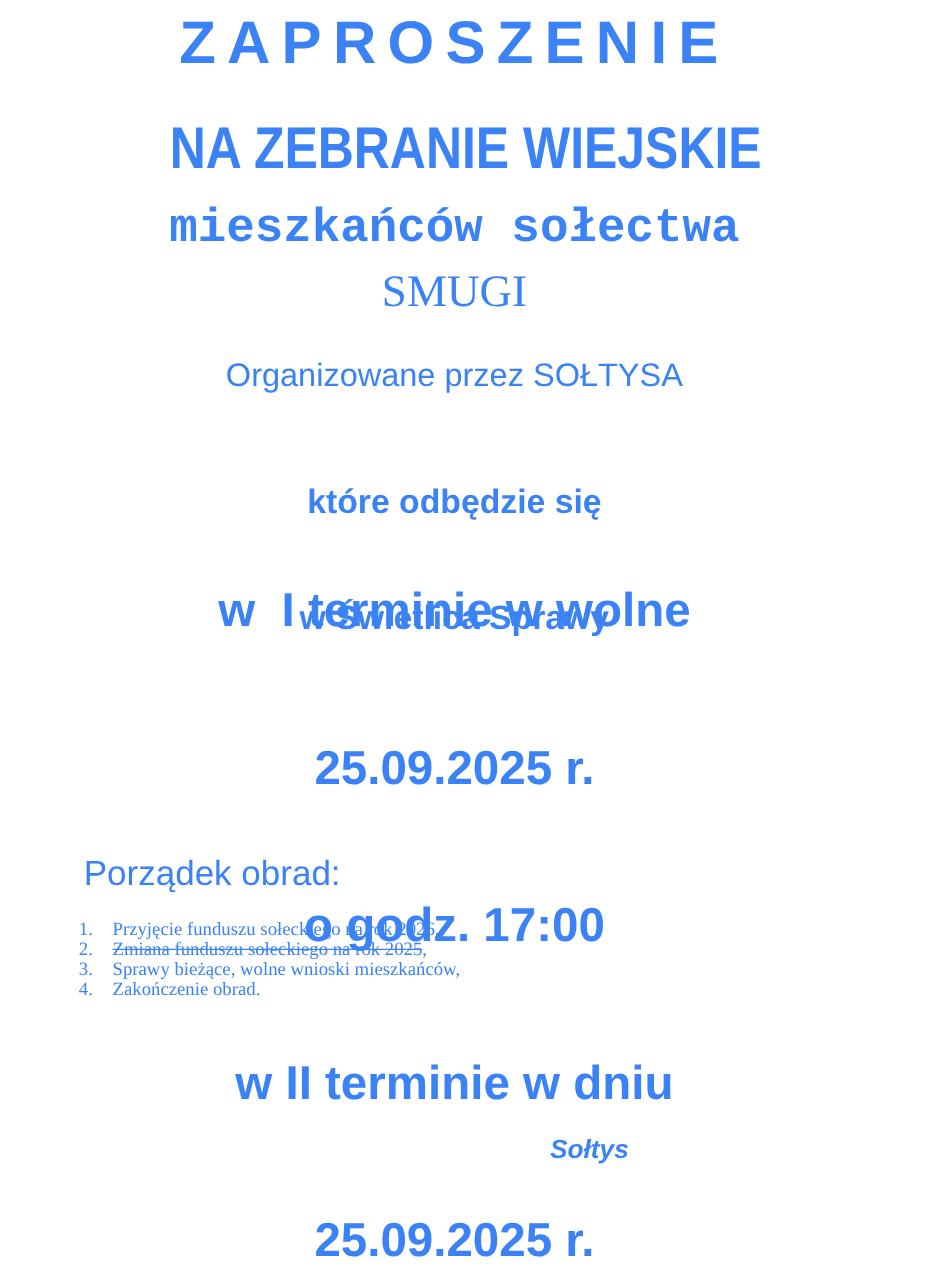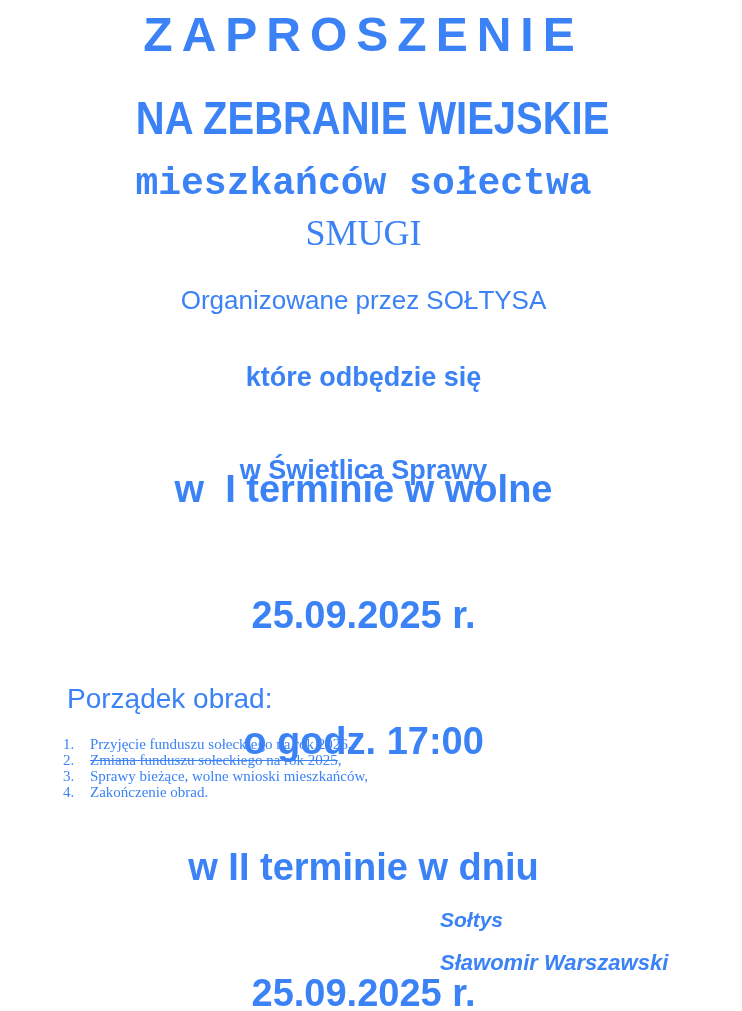--- a/index.html
+++ b/index.html
@@ -54,21 +54,21 @@
     font-weight: normal;
   }
   .organizer {
     top: 263px;
     font-size: 26px;
     line-height: 1.15;
     font-weight: normal;
     margin-top: 23px;
   }
   .held-block {
-    top: 300px;
+    top: 324px;
     font-size: 27px;
     line-height: 31px;
     font-weight: bold;
   }
   .big-block {
     top: 384px;
     font-size: 38px;
     line-height: 42px;
     font-weight: bold;
   }
@@ -161,15 +161,14 @@
       <span class="agenda-text"><span>Sprawy bieżące, wolne wnioski mieszkańców,</span><span></span></span>
     </div>
     <div class="agenda-row">
       <span class="agenda-num">4.</span>
       <span class="agenda-text"><span>Zakończenie obrad.</span><span></span></span>
     </div>
   </div>
 
   <div class="signature sig-role">Sołtys</div>
 
-  <div class="signature sig-name">Sławomir Warszawski</div>
 
 </div>
 
 </body></html>

